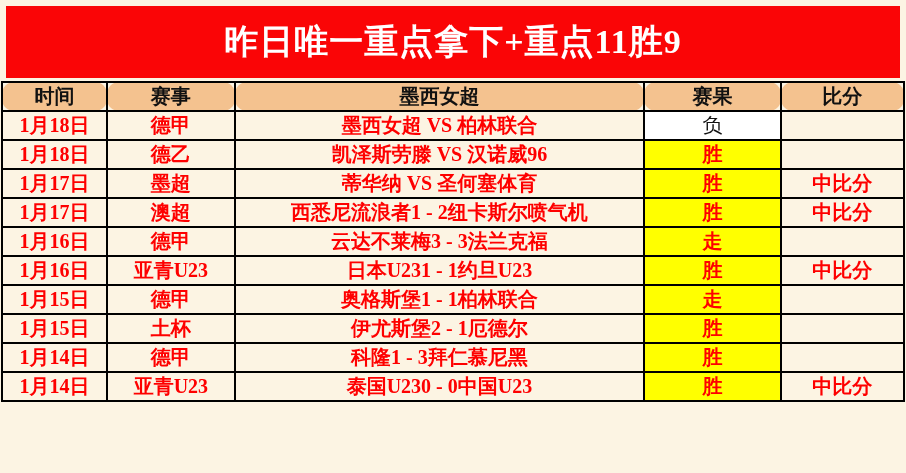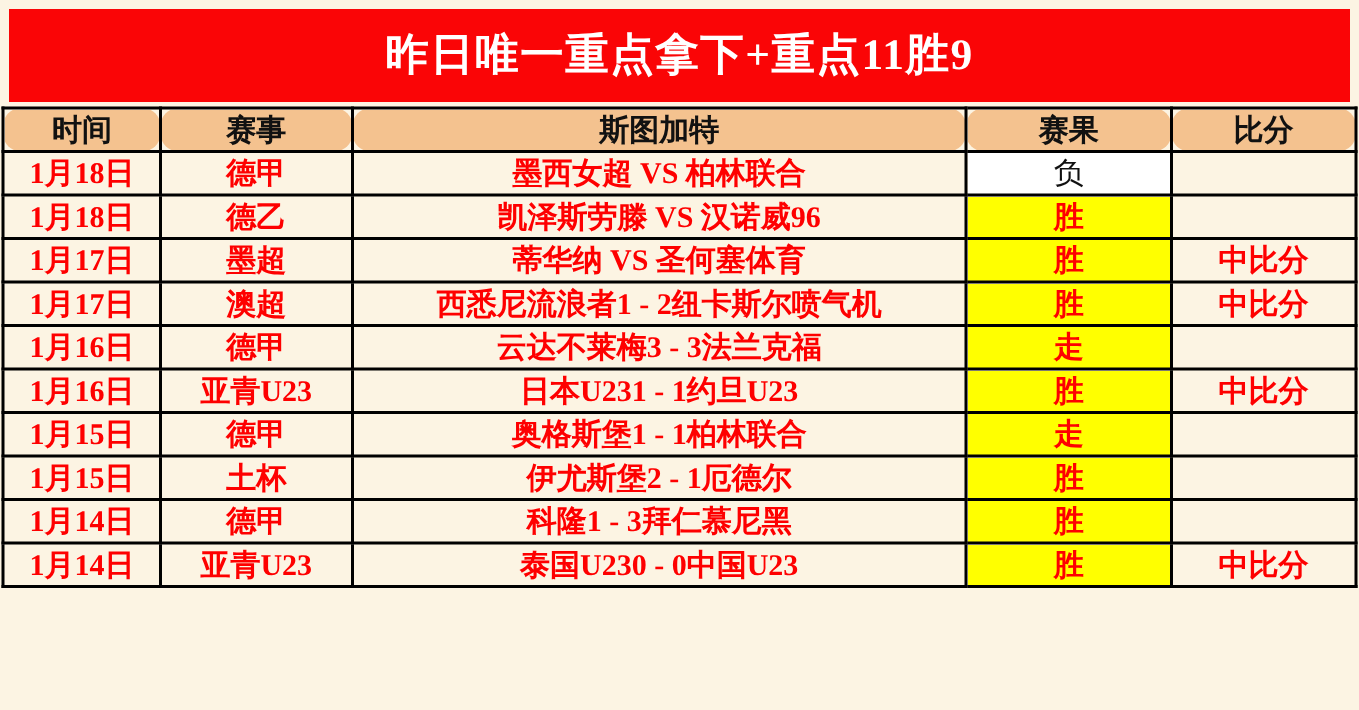--- a/index.html
+++ b/index.html
@@ -4,25 +4,25 @@
 <style>
   html, body { margin: 0; padding: 0; }
   body {
     width: 906px; height: 473px;
     background: var(--page-bg, #FCF4E3);
     font-family: "Liberation Serif", "DejaVu Serif", serif;
     overflow: hidden;
   }
   .banner {
     margin: 6px 6px 3px 6px;
-    height: 62px;
+    height: 72px;
     background: var(--banner-bg, #FA0506);
     color: var(--banner-text, #FFFFFF);
     display: flex; align-items: center; justify-content: center;
-    font-size: 29px; font-weight: bold;
+    font-size: 34px; font-weight: bold;
     letter-spacing: 1px;
     white-space: nowrap;
   }
   table.results {
     border-collapse: collapse;
     table-layout: fixed;
     width: 904px;
     margin: 0 1px;
   }
   col.c-date   { width: 105px; }
@@ -60,21 +60,21 @@
     <col class="c-date">
       <col class="c-league">
       <col class="c-match">
       <col class="c-result">
       <col class="c-score">
   </colgroup>
   <thead>
     <tr>
       <th>时间</th>
       <th>赛事</th>
-      <th>斯图加特</th>
+      <th>墨西女超</th>
       <th>赛果</th>
       <th>比分</th>
     </tr>
   </thead>
   <tbody>
       <tr>
     <td>1月18日</td>
     <td>德甲</td>
     <td>墨西女超 VS 柏林联合</td>
     <td class="result plain">负</td>

